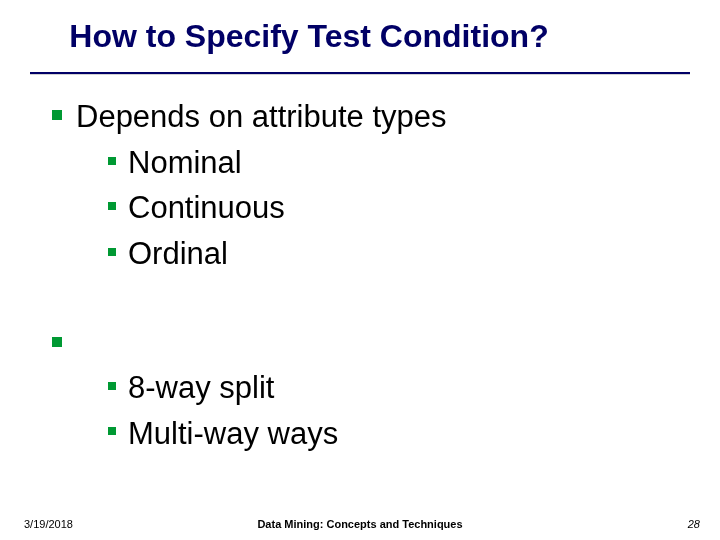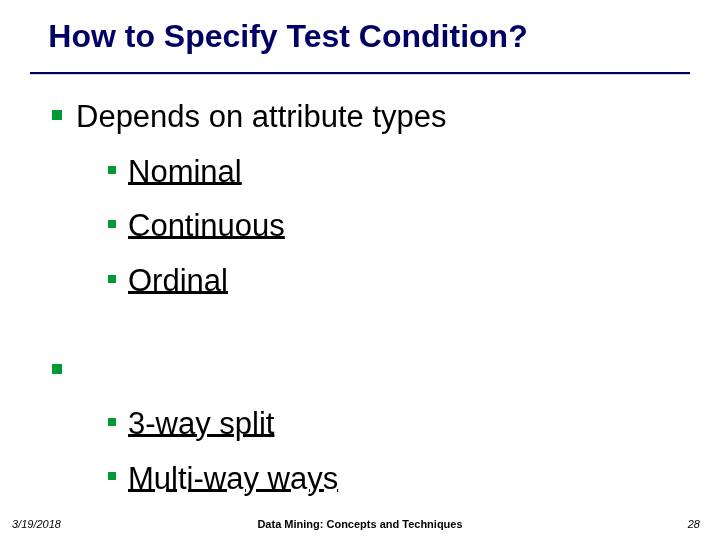--- a/index.html
+++ b/index.html
@@ -21,20 +21,21 @@
   .title {
     position: absolute;
     top: 18px;
     left: 0;
     width: 576px;
     text-align: center;
     font-family: "Trebuchet MS", Verdana, sans-serif;
     font-weight: bold;
     font-size: 32px;
     color: #010066;
+    padding-left: 21px;
   }
   .title-underline {
     position: absolute;
     top: 72px;
     left: 30px;
     width: 660px;
     height: 0;
     border-top: 2px solid #010066;
     border-bottom: 1px solid #d2d2d2;
   }
@@ -44,22 +45,21 @@
     left: 52px;
     width: 620px;
     color: #000000;
     font-size: 31px;
     line-height: 1.35;
   }
   .lvl1 {
     margin: 8px 0 2px 0;
   }
   .lvl2 {
-    margin: 11px 0 2px 56px;
-    text-decoration: underline;
+    margin: 2px 0 2px 56px;
   }
   .block-gap {
     height: 36px;
   }
   .bullet {
     display: inline-block;
     width: 10px;
     height: 10px;
     background: #009933;
     vertical-align: middle;
@@ -80,23 +80,22 @@
     position: absolute;
     bottom: 10px;
     left: 0;
     width: 720px;
     font-family: Arial, sans-serif;
     font-size: 11px;
     color: #000;
   }
   .footer-date {
     position: absolute;
-    left: 12px;
+    left: 24px;
     bottom: 0;
-    font-style: italic;
   }
   .footer-center {
     position: absolute;
     left: 0;
     width: 720px;
     text-align: center;
     bottom: 0;
     font-weight: bold;
   }
   .footer-page {
@@ -128,21 +127,21 @@
     <div class="lvl2">
       <span class="bullet small"></span><span class="text">Ordinal</span>
     </div>
 
     <div class="block-gap"></div>
 
     <div class="lvl1">
       <span class="bullet"></span>
     </div>
     <div class="lvl2">
-      <span class="bullet small"></span><span class="text">3-way split</span>
+      <span class="bullet small"></span><span class="text">8-way split</span>
     </div>
     <div class="lvl2">
       <span class="bullet small"></span><span class="text">Multi-way ways</span>
     </div>
 
   </div>
 
   <div class="footer">
     <div class="footer-date">3/19/2018</div>
     <div class="footer-center">Data Mining: Concepts and Techniques</div>

